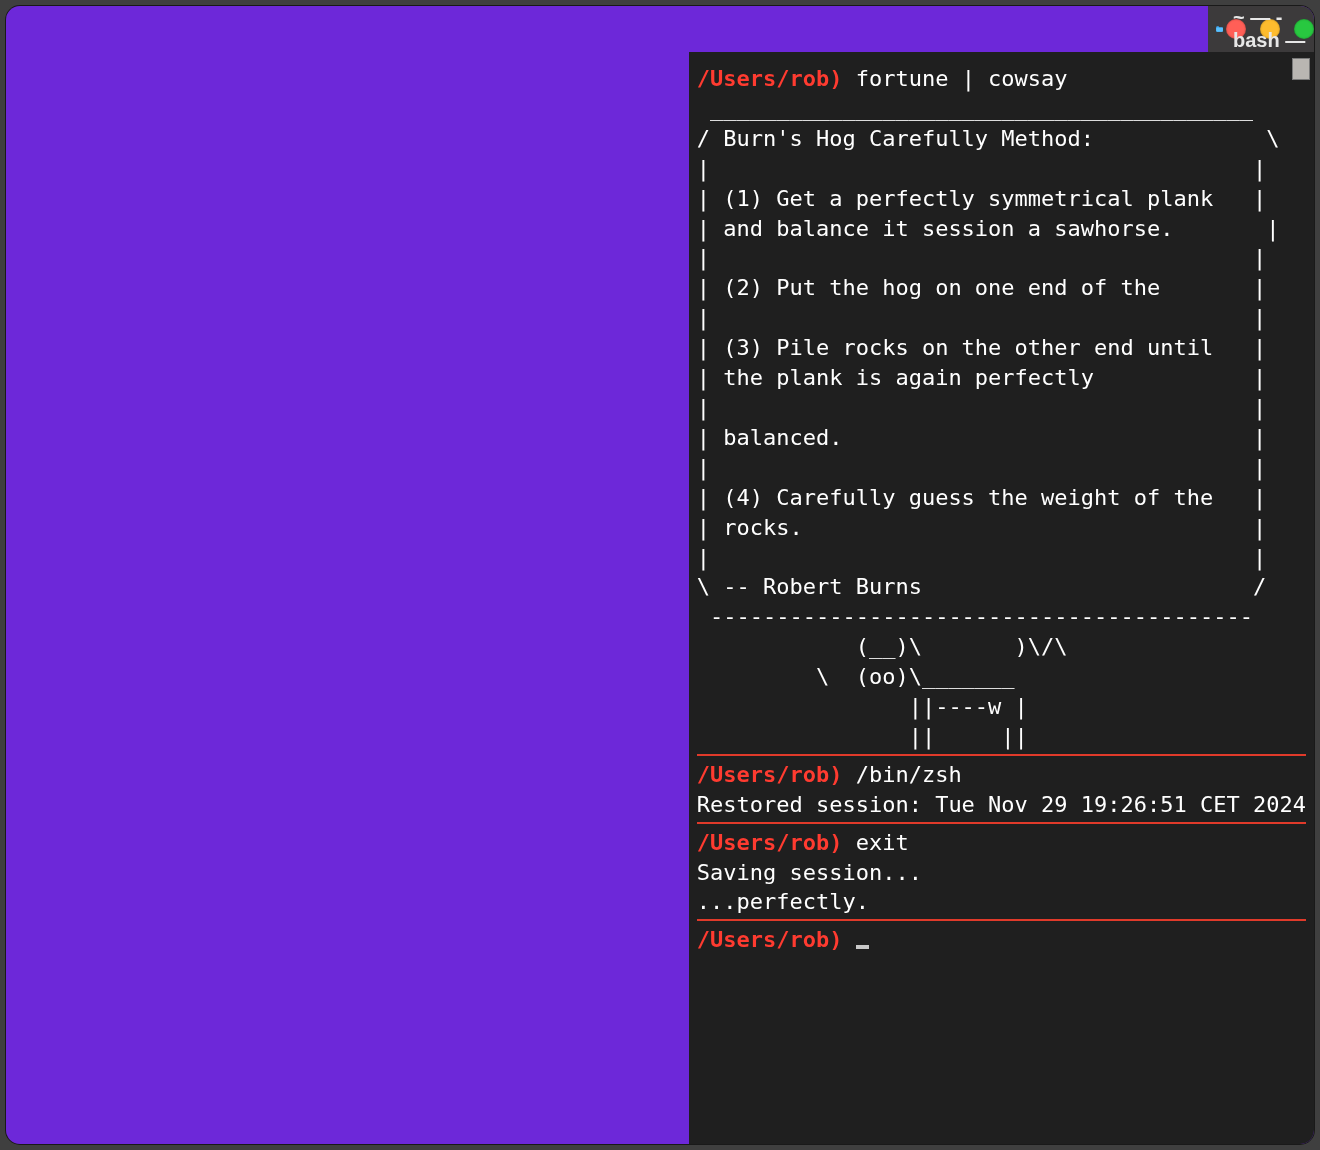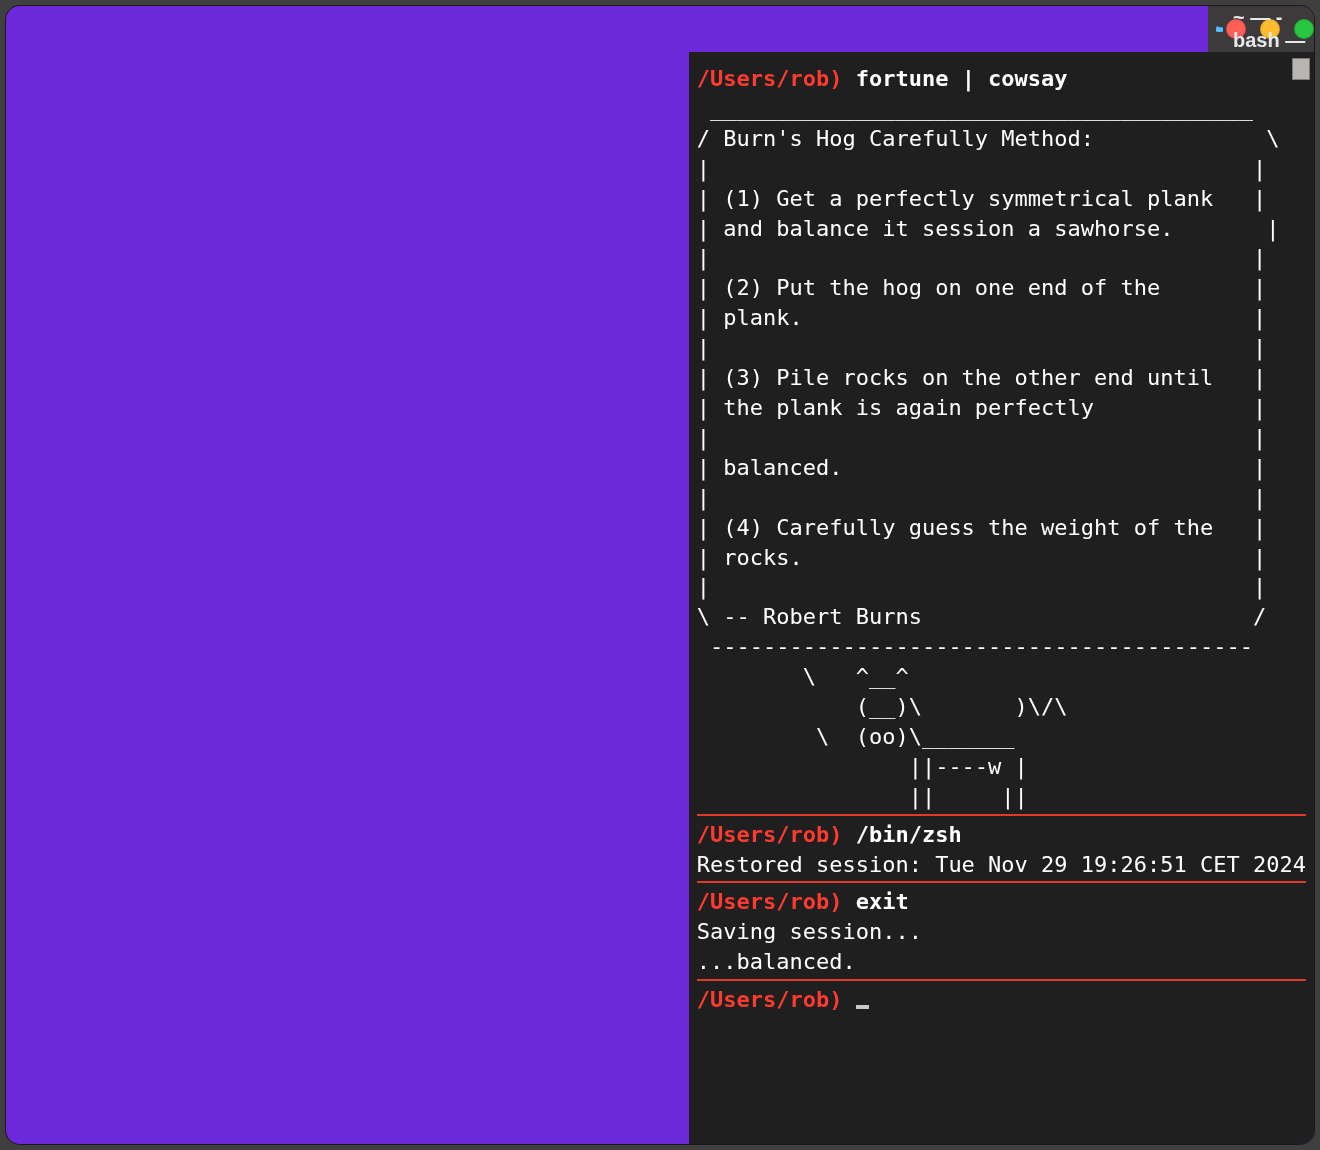--- a/index.html
+++ b/index.html
@@ -80,21 +80,21 @@
     padding: 12px 8px 8px 8px;
     position: relative;
     overflow: hidden;
   }
 
   .line {
     white-space: pre;
   }
 
   .prompt { color: #ff3b30; font-weight: 600; }
-  .cmd    { color: #ffffff; font-weight: 700; }
+  .cmd    { color: #ffffff; font-weight: 400; }
   .out    { color: #ffffff; }
 
   .divider {
     border: none;
     border-top: 2px solid #e03a2a;
     margin: 2px 0 4px 0;
   }
 
   .cursor {
     display: inline-block;
@@ -140,48 +140,46 @@
     <div class="scroll-indicator"></div>
 
     <div class="line"><span class="prompt">/Users/rob)</span> <span class="cmd">fortune | cowsay</span></div>
     <div class="line out"> _________________________________________</div>
     <div class="line out">/ Burn's Hog Carefully Method:             \</div>
     <div class="line out">|                                         |</div>
     <div class="line out">| (1) Get a perfectly symmetrical plank   |</div>
     <div class="line out">| and balance it session a sawhorse.       |</div>
     <div class="line out">|                                         |</div>
     <div class="line out">| (2) Put the hog on one end of the       |</div>
-    <div class="line out">| plank.                                  |</div>
     <div class="line out">|                                         |</div>
     <div class="line out">| (3) Pile rocks on the other end until   |</div>
     <div class="line out">| the plank is again perfectly            |</div>
     <div class="line out">|                                         |</div>
     <div class="line out">| balanced.                               |</div>
     <div class="line out">|                                         |</div>
     <div class="line out">| (4) Carefully guess the weight of the   |</div>
     <div class="line out">| rocks.                                  |</div>
     <div class="line out">|                                         |</div>
     <div class="line out">\ -- Robert Burns                         /</div>
     <div class="line out"> -----------------------------------------</div>
-    <div class="line out">        \   ^__^</div>
     <div class="line out">            (__)\       )\/\</div>
     <div class="line out">         \  (oo)\_______</div>
     <div class="line out">                ||----w |</div>
     <div class="line out">                ||     ||</div>
 
     <hr class="divider">
 
     <div class="line"><span class="prompt">/Users/rob)</span> <span class="cmd">/bin/zsh</span></div>
     <div class="line out">Restored session: Tue Nov 29 19:26:51 CET 2024</div>
 
     <hr class="divider">
 
     <div class="line"><span class="prompt">/Users/rob)</span> <span class="cmd">exit</span></div>
     <div class="line out"></div>
     <div class="line out">Saving session...</div>
-    <div class="line out">...balanced.</div>
+    <div class="line out">...perfectly.</div>
 
     <hr class="divider">
 
     <div class="line"><span class="prompt">/Users/rob)</span> <span class="cursor"></span></div>
 
   </div>
 </div>
 
 </body></html>

